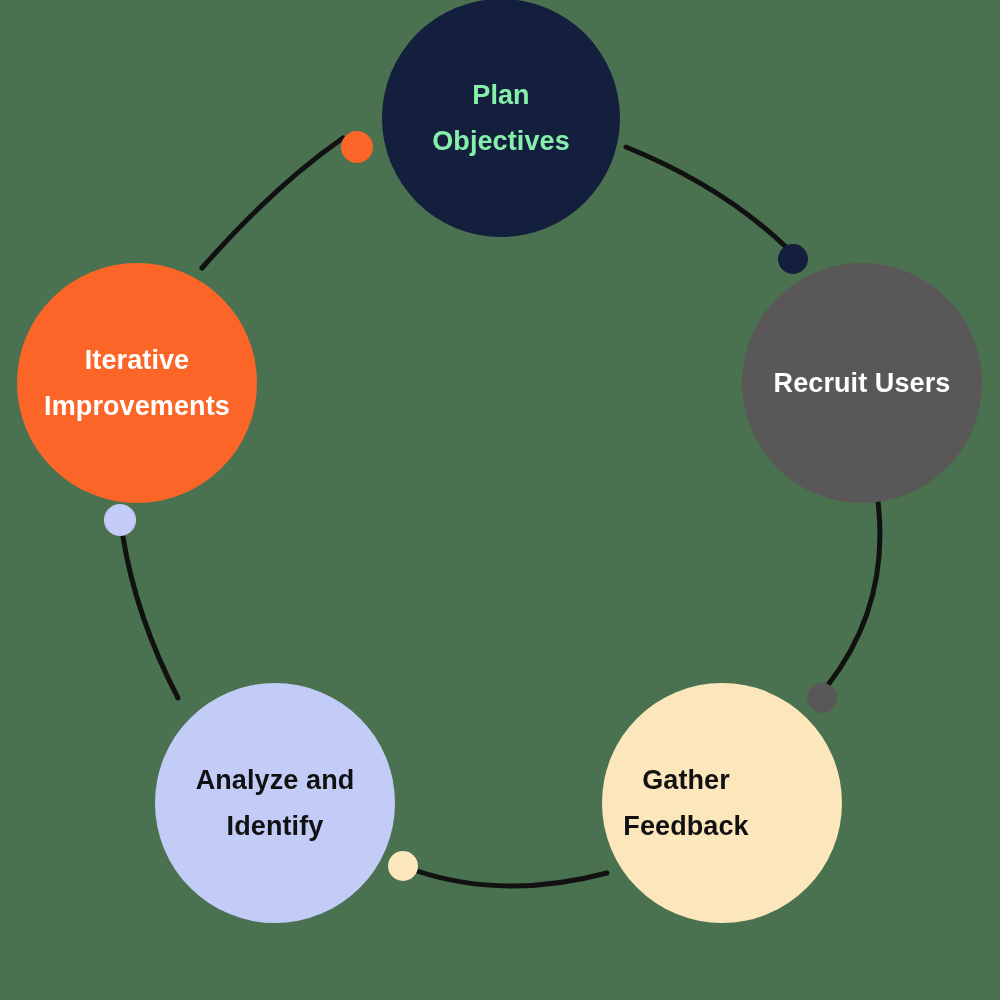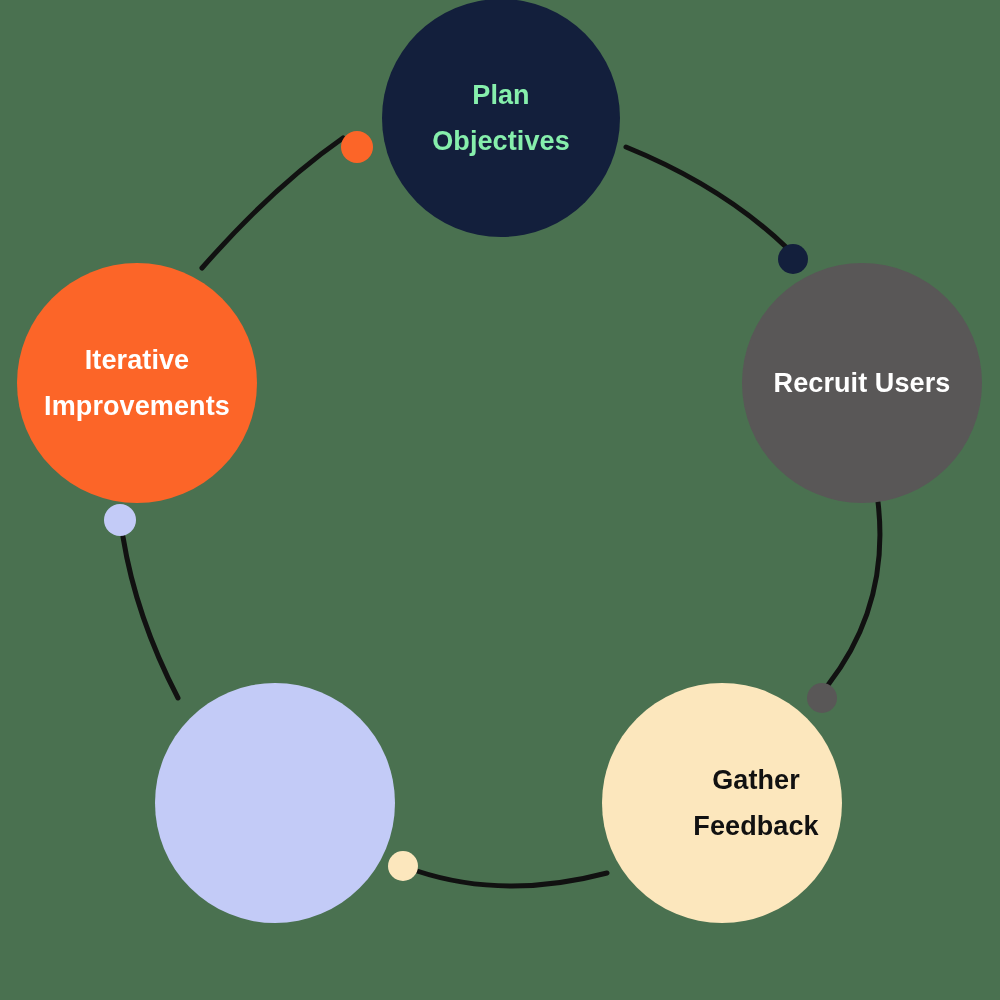--- a/index.html
+++ b/index.html
@@ -54,17 +54,19 @@
       <circle cx="137" cy="383" r="120" fill="#fc6528"></circle>
       <circle cx="793" cy="259" r="15" fill="#131f3c"></circle>
       <circle cx="822" cy="698" r="15" fill="#595757"></circle>
       <circle cx="403" cy="866" r="15" fill="#fce7bd"></circle>
       <circle cx="120" cy="520" r="16" fill="#c3cbf7"></circle>
       <circle cx="357" cy="147" r="16" fill="#fc6528"></circle>
     </svg>
 <div class="node-label" style="left: 501px; top: 118px; color: #86efac; width: 278px;">Plan
 Objectives</div>
     <div class="node-label" style="left: 862px; top: 383px; color: rgb(255, 255, 255); width: 280px;">Recruit Users</div>
-    <div class="node-label" style="left: 756px; top: 803px; color: rgb(17, 17, 17); width: 280px; text-align: center;">Gather
+    <div class="node-label" style="left: 686px; top: 803px; color: rgb(17, 17, 17); width: 280px; text-align: center;">Gather
 Feedback</div>
+    <div class="node-label" style="left: 275px; top: 803px; color: rgb(17, 17, 17); width: 280px;">Analyze and
+Identify</div>
     <div class="node-label" style="left: 137px; top: 383px; color: rgb(255, 255, 255); width: 280px;">Iterative
 Improvements</div>
   </div>
 
 </body></html>

